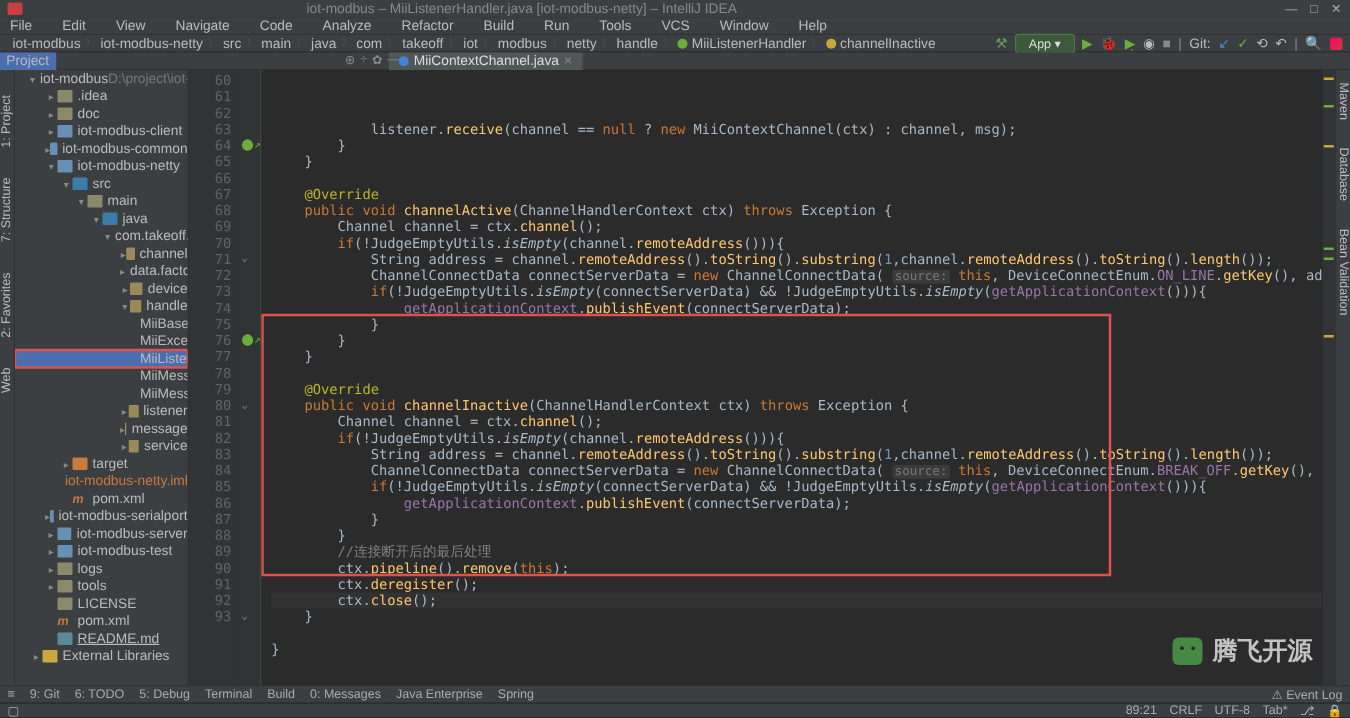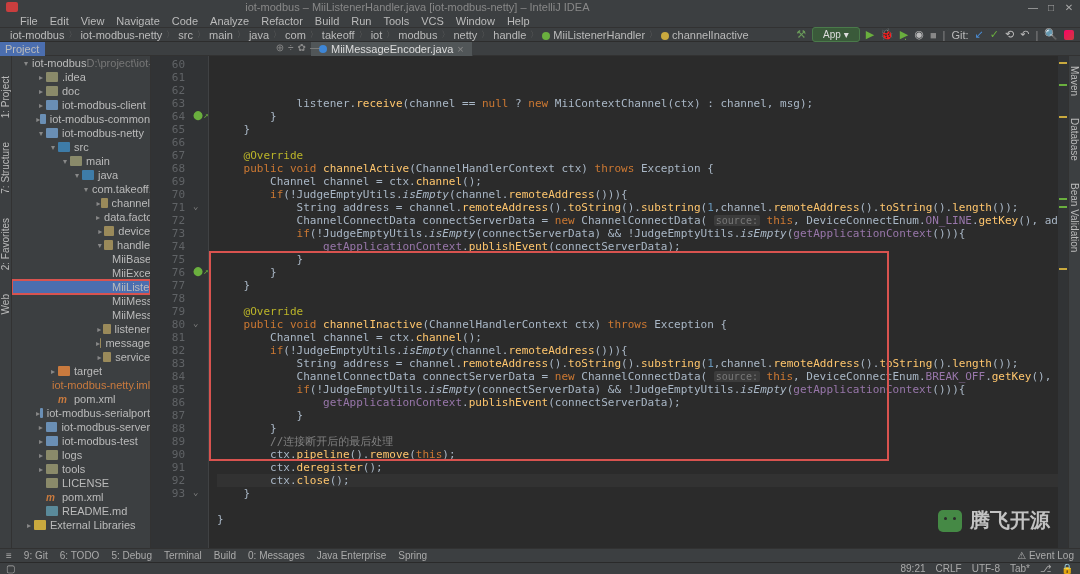--- a/index.html
+++ b/index.html
@@ -1,21 +1,21 @@
 <!DOCTYPE html>
 <html><head>
 <meta charset="utf-8">
 <style>
   * { margin: 0; padding: 0; box-sizing: border-box; }
   body { font-family: "Segoe UI", Arial, sans-serif; font-size: 12px; background: #2b2b2b; color: #bbbbbb; width: 1080px; height: 574px; overflow: hidden; user-select: none; }
   .titlebar { height: 14px; background: #3c3f41; display: flex; align-items: center; padding: 0 6px; font-size: 11px; color: #888; }
   .titlebar .center { margin: 12px auto; }
   .titlebar .wbtns { display:flex; gap:8px; margin-left:auto; }
   .titlebar .wbtn { width:10px; height:10px; display:flex; align-items:center; justify-content:center; color:#aaa; font-size:10px;}
-  .menubar { height: 14px; background: #3c3f41; display: flex; align-items: center; gap: 12px; padding: 0 20px; font-size: 11px; border-bottom: 1px solid #323232; }
+  .menubar { height: 14px; background: #3c3f41; display: flex; align-items: center; gap: 24px; padding: 0 8px; font-size: 11px; border-bottom: 1px solid #323232; }
   .menubar .mitem { color: #bbbbbb; }
   .breadcrumb { height: 14px; background: #3c3f41; display: flex; align-items: center; font-size: 11px; padding: 0 6px; gap: 0; border-bottom: 1px solid #2d2d2d; }
   .breadcrumb .crumb { color: #bbbbbb; padding: 0 4px; }
   .breadcrumb .sep { color: #666; font-size: 8px; }
   .breadcrumb .crumb .ci { display:inline-block; width:8px; height:8px; border-radius:50%; margin-right:3px; vertical-align:middle;}
   .ci-green{background:#6aaf3e;} .ci-yellow{background:#c9a93e;}
   .toolbar-right { margin-left:auto; display:flex; align-items:center; gap:6px; }
   .toolbar-right .runbtn { background:#3a5a3a; border:1px solid #4a7a4a; border-radius:3px; padding:1px 10px; font-size:10px; color:#ddd;}
   .tabbar { height:14px; background:#3c3f41; border-bottom:1px solid #323232; display:flex; position:relative;}
   .tabbar .proj-label { position:absolute; left:-1px; top:0; color:#bbb; font-size:11px; padding:0 6px; background:#4b6eaf; height:14px; line-height:14px;}
@@ -141,21 +141,21 @@
   <span class="proj-label">Project</span>
   <div class="gear-row">
     <span>⊕</span>
     <span>÷</span>
     <span>✿</span>
     <span>—</span>
   </div>
   <div class="filetabs">
     <div class="filetab">
       <span class="cicon"></span>
-      <span>MiiMessageEncoder.java</span>
+      <span>MiiContextChannel.java</span>
       <span style="color:#888">×</span>
     </div>
   </div>
 </div>
 
 <div class="main">
   <div class="left-gutter" id="leftGutter">
       <span class="vtab">1: Project</span>
       <span class="vtab">7: Structure</span>
       <span class="vtab">2: Favorites</span>
@@ -316,21 +316,21 @@
       <div class="tree-row" style="padding-left: 24px;">
         <span class="arrow"></span>
         <span class="icon ic-folder"></span>
         <span>LICENSE</span>
       </div>
       <div class="tree-row" style="padding-left: 24px;">
         <span class="arrow"></span>
         <span class="icon ic-maven">m</span>
         <span>pom.xml</span>
       </div>
-      <div class="tree-row" style="padding-left: 24px;">
+      <div class="tree-row" style="padding-left: 24px; text-decoration: underline;">
         <span class="arrow"></span>
         <span class="icon ic-md"></span>
         <span>README.md</span>
       </div>
       <div class="tree-row" style="padding-left: 12px;">
         <span class="arrow">▸</span>
         <span class="icon ic-lib"></span>
         <span>External Libraries</span>
       </div>
     </div>

